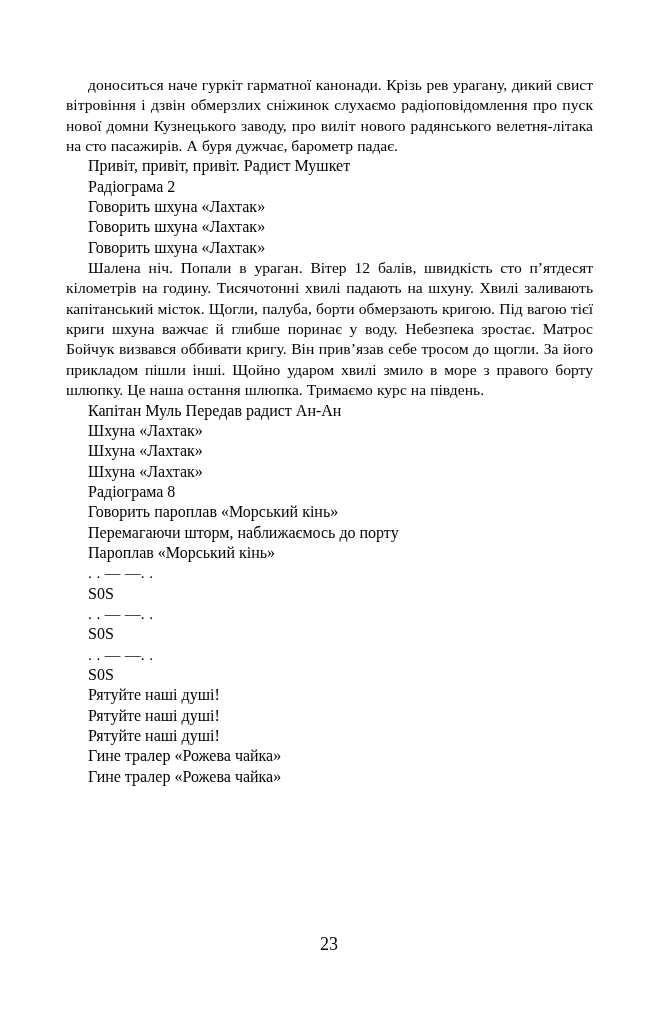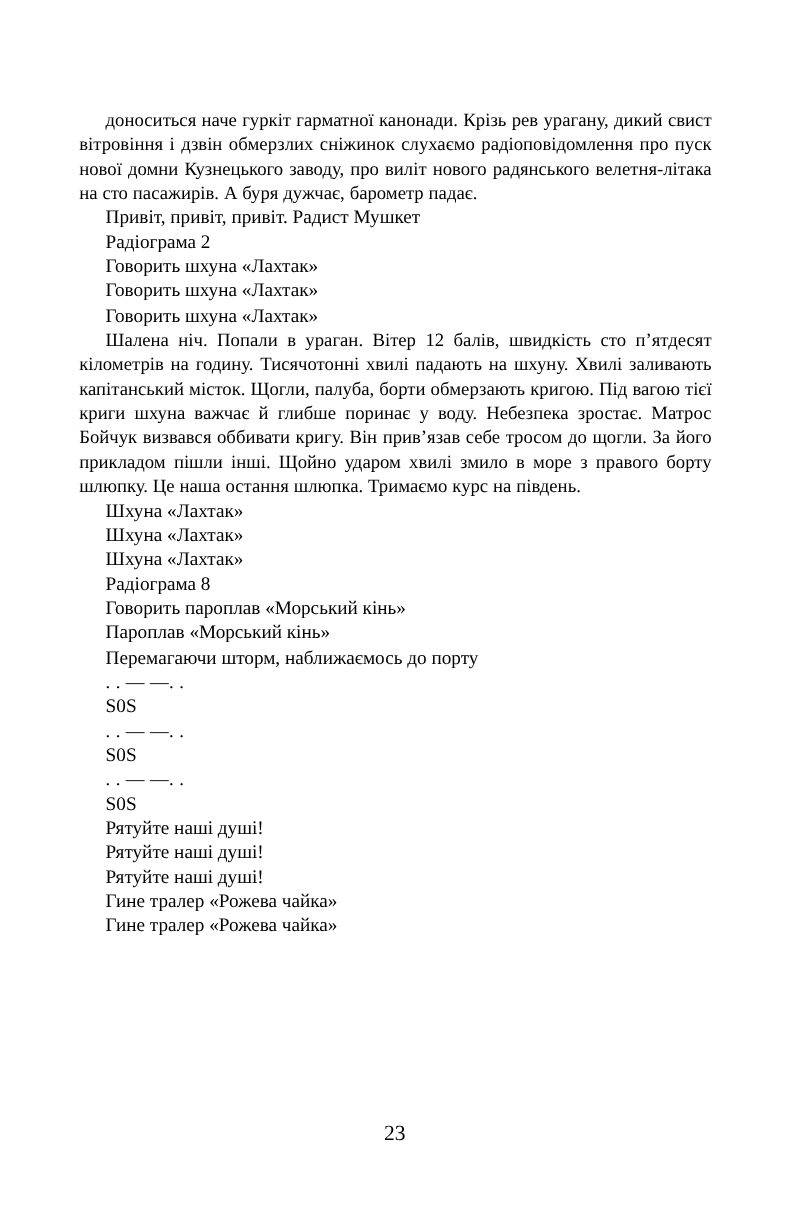--- a/index.html
+++ b/index.html
@@ -23,21 +23,21 @@
     left: 0;
     top: 0;
     width: 658px;
     height: 1024px;
     background: #ffffff;
   }
 
   #text-column {
     position: absolute;
     left: 66px;
-    top: 91px;
+    top: 75px;
     width: 527px;
   }
 
   .para {
     margin: 0;
     font-size: 15.6px;
     line-height: 20.35px;
     text-align: justify;
     text-justify: inter-word;
     text-indent: 22px;
@@ -81,27 +81,28 @@
 <div id="page">
 
   <div id="text-column">
       <p class="para">доноситься наче гуркіт гарматної канонади. Крізь рев урагану, дикий свист вітровіння і дзвін обмерзлих сні­жинок слухаємо радіоповідомлення про пуск нової домни Кузнецького заводу, про виліт нового радянського велетня-літака на сто пасажирів. А буря дужчає, баро­метр падає.</p>
       <p class="line">Привіт, привіт, привіт. Радист Мушкет</p>
       <p class="line">Радіограма 2</p>
       <p class="line">Говорить шхуна «Лахтак»</p>
       <p class="line">Говорить шхуна «Лахтак»</p>
       <p class="line">Говорить шхуна «Лахтак»</p>
       <p class="para">Шалена ніч. Попали в ураган. Вітер 12 балів, швид­кість сто п’ятдесят кілометрів на годину. Тисячотонні хвилі падають на шхуну. Хвилі заливають капітанський місток. Щогли, палуба, борти обмерзають кригою. Під ва­гою тієї криги шхуна важчає й глибше поринає у воду. Небезпека зростає. Матрос Бойчук визвався оббивати кригу. Він прив’язав себе тросом до щогли. За його при­кладом пішли інші. Щойно ударом хвилі змило в море з правого борту шлюпку. Це наша остання шлюпка. Три­маємо курс на південь.</p>
+      <p class="line">Капітан Муль Передав радист Ан-Ан</p>
       <p class="line">Шхуна «Лахтак»</p>
       <p class="line">Шхуна «Лахтак»</p>
       <p class="line">Шхуна «Лахтак»</p>
       <p class="line">Радіограма 8</p>
       <p class="line">Говорить пароплав «Морський кінь»</p>
+      <p class="line">Перемагаючи шторм, наближаємось до порту</p>
       <p class="line">Пароплав «Морський кінь»</p>
-      <p class="line">Перемагаючи шторм, наближаємось до порту</p>
       <p class="morse">. . — —. .</p>
       <p class="line">S0S</p>
       <p class="morse">. . — —. .</p>
       <p class="line">S0S</p>
       <p class="morse">. . — —. .</p>
       <p class="line">S0S</p>
       <p class="line">Рятуйте наші душі!</p>
       <p class="line">Рятуйте наші душі!</p>
       <p class="line">Рятуйте наші душі!</p>
       <p class="line">Гине тралер «Рожева чайка»</p>

